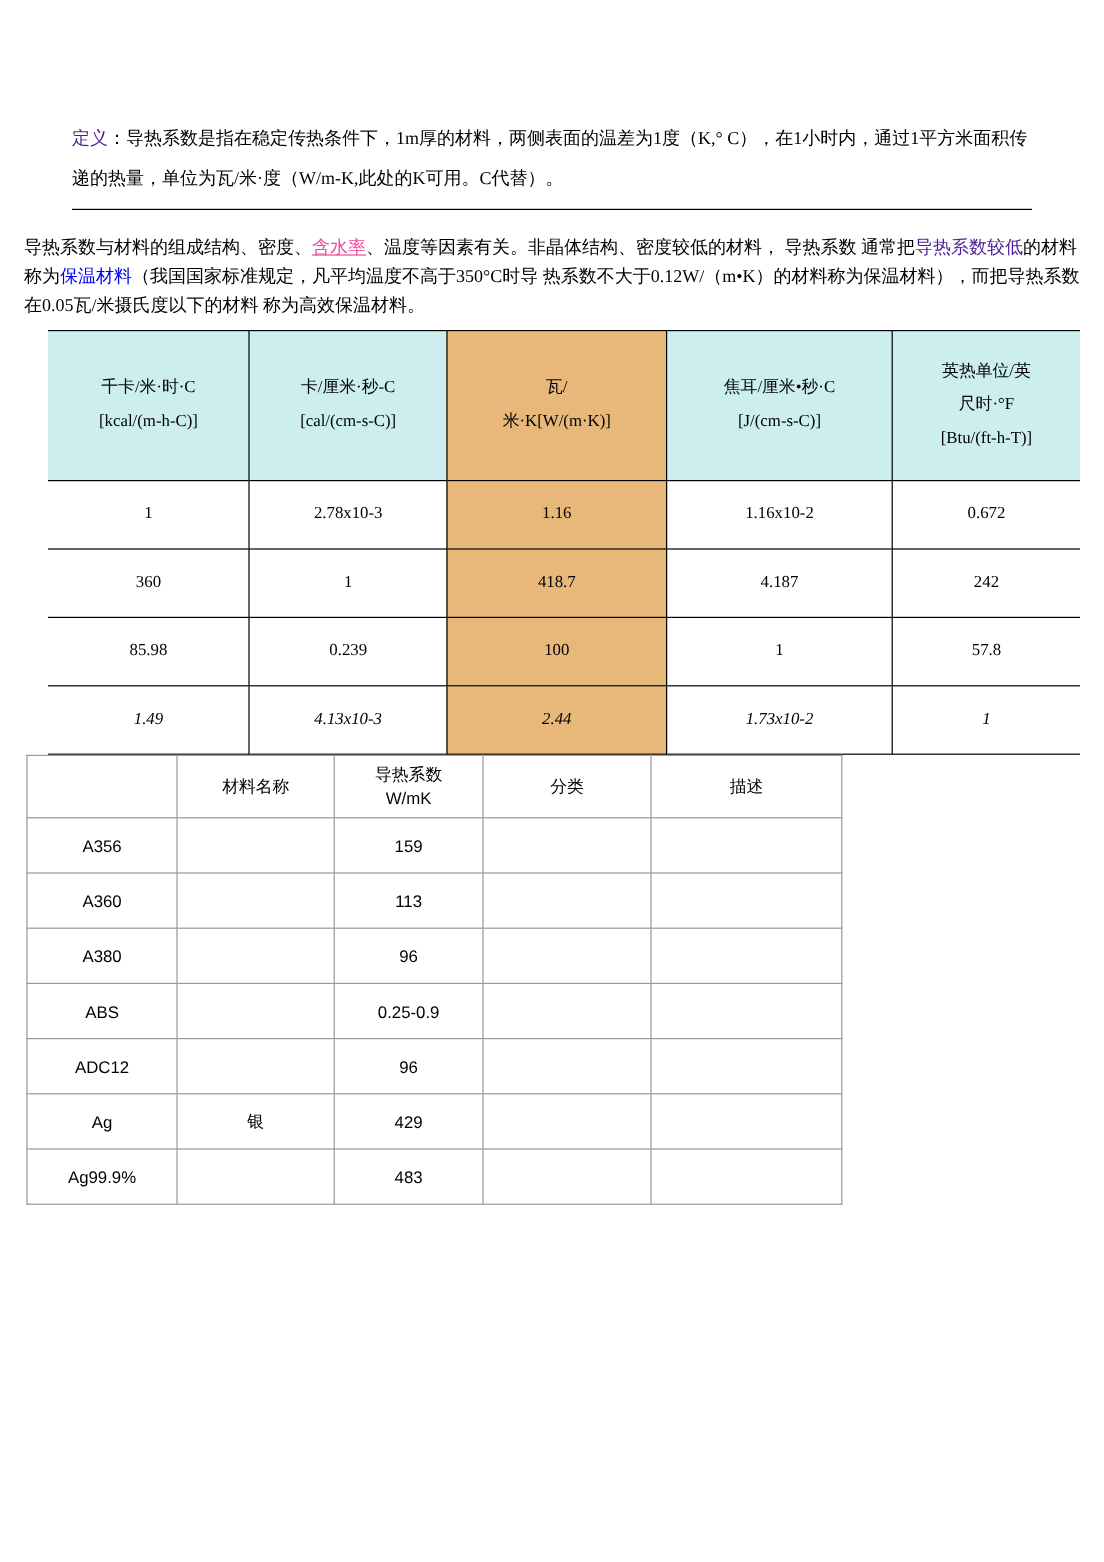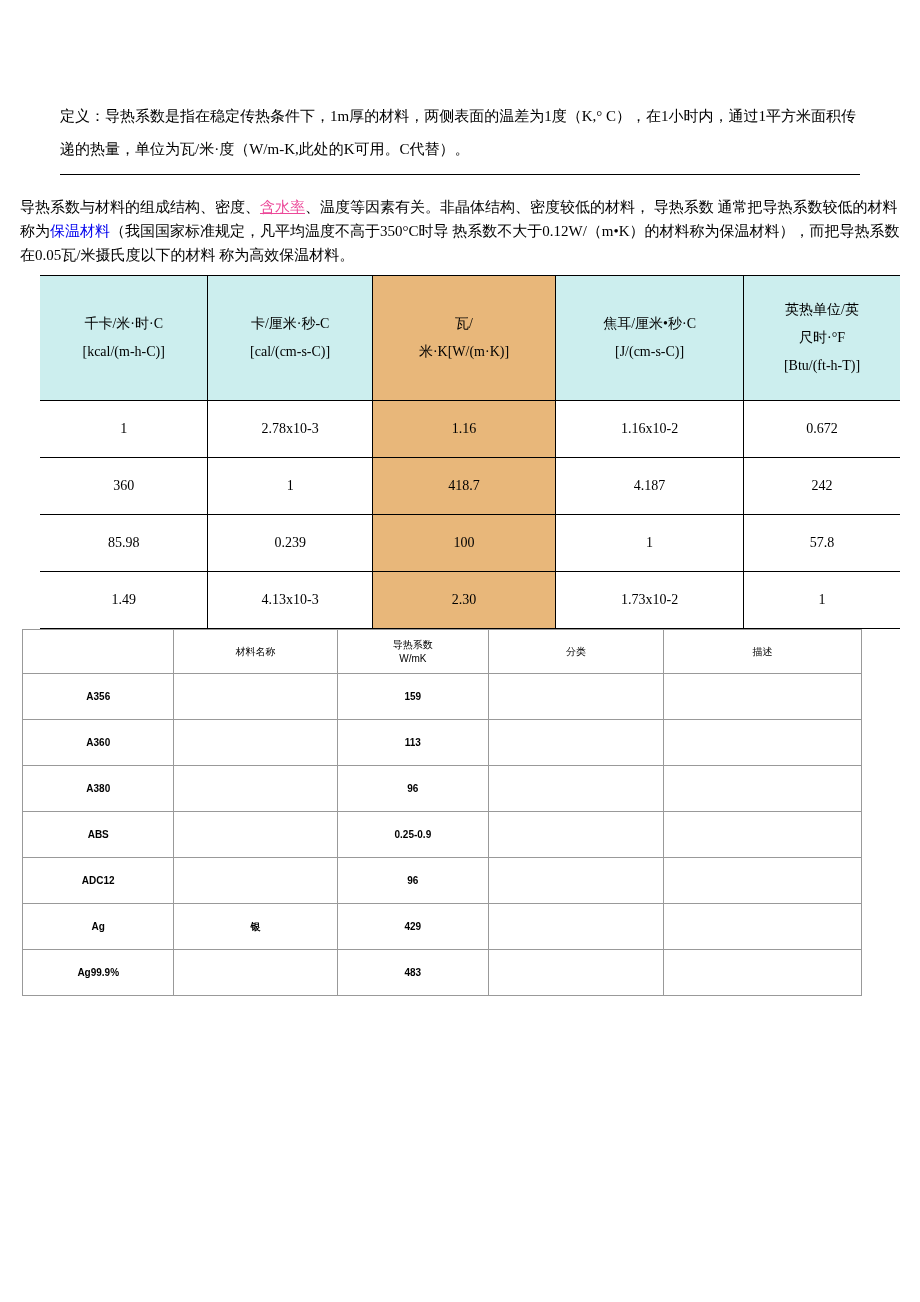--- a/index.html
+++ b/index.html
@@ -11,21 +11,21 @@
       width: 920px;
       padding: 20px 0;
     }
     .header-box {
       margin: 80px 60px 20px 60px;
       padding-bottom: 8px;
       border-bottom: 1px solid #000;
       line-height: 2.2;
       font-size: 15px;
     }
-    .red { color: #000000; }
+    .red { color: #4c1d95; }
     .blue { color: #00e; }
     .blue-underline { color: #ec4899; text-decoration: underline; }
     .body-para {
       margin: 18px 20px 8px 20px;
       font-size: 15px;
       line-height: 1.6;
     }
     .justify-line {
       text-align: justify;
       text-align-last: justify;
@@ -57,41 +57,41 @@
     }
     .table1 td:first-child, .table1 th:first-child {
       border-left: none;
       text-align: center;
     }
     .table1 td:last-child, .table1 th:last-child {
       border-right: none;
     }
     .table1 tr:last-child td {
       border-bottom-width: 1px;
+      font-style: italic;
     }
     .table2 {
       margin: 0 0 0 22px;
-      width: 840px;
+      width: 680px;
       font-family: Arial, "SimSun", sans-serif;
-      font-size: 10px;
+      font-size: 14px;
     }
     .table2 th, .table2 td {
       border: 1px solid #999;
       text-align: center;
       vertical-align: middle;
       padding: 6px 4px;
       font-weight: normal;
     }
     .table2 th {
       height: 44px;
       line-height: 1.4;
     }
     .table2 td {
       height: 46px;
-      font-weight: bold;
     }
     .table2 .col1 { width: 130px; }
     .table2 .col2 { width: 140px; }
     .table2 .col3 { width: 130px; }
     .table2 .col4 { width: 150px; }
     .table2 .col5 { width: 170px; }
   </style>
 </head>
 <body>
 
@@ -132,21 +132,21 @@
       <tr>
         <td>85.98</td>
         <td>0.239</td>
         <td class="highlight">100</td>
         <td>1</td>
         <td>57.8</td>
       </tr>
       <tr>
         <td>1.49</td>
         <td>4.13x10-3</td>
-        <td class="highlight">2.30</td>
+        <td class="highlight">2.44</td>
         <td>1.73x10-2</td>
         <td>1</td>
       </tr>
     </tbody>
 </table>
 
 <table class="table2">
   <thead>
     <tr>
       <th class="col1"></th>

